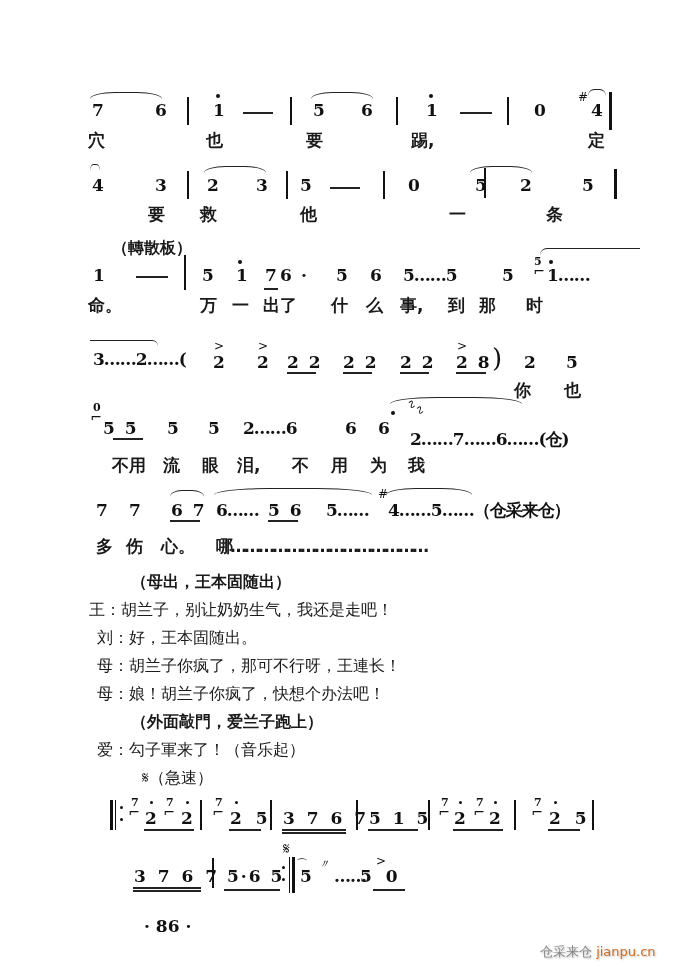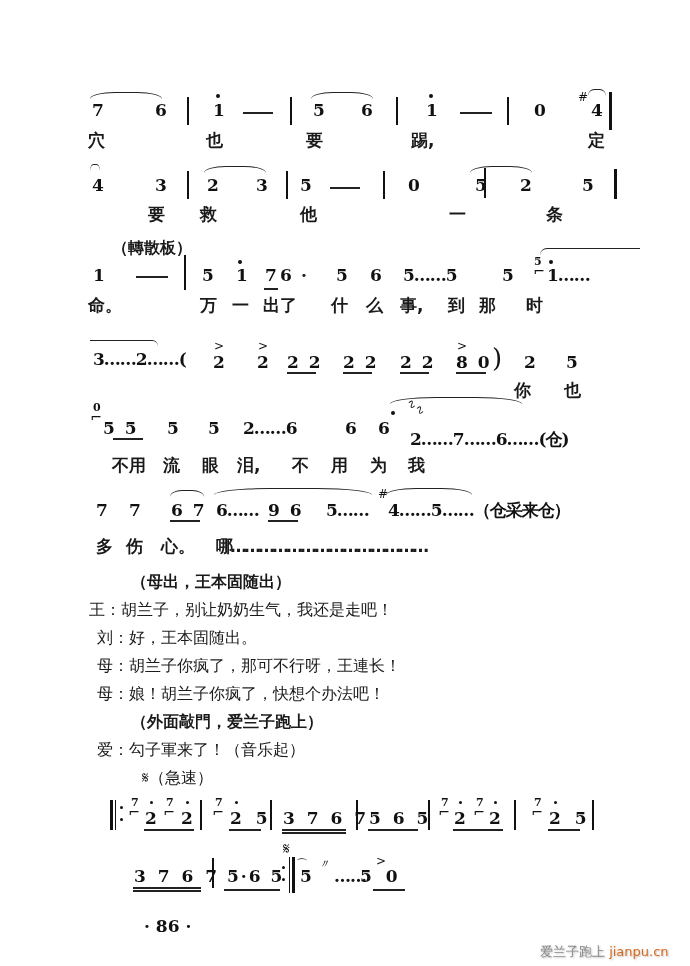--- a/index.html
+++ b/index.html
@@ -125,21 +125,21 @@
   <span class="abs num" style="left:213px;top:352px;">2</span>
   <span class="acc" style="left:258px;top:340px;">&gt;</span>
   <span class="abs num" style="left:257px;top:352px;">2</span>
   <span class="abs num" style="left:287px;top:352px;letter-spacing:2px;">2 2</span>
   <div class="ul" style="left:287px;top:372px;width:29px;"></div>
   <span class="abs num" style="left:343px;top:352px;letter-spacing:2px;">2 2</span>
   <div class="ul" style="left:343px;top:372px;width:29px;"></div>
   <span class="abs num" style="left:400px;top:352px;letter-spacing:2px;">2 2</span>
   <div class="ul" style="left:400px;top:372px;width:29px;"></div>
   <span class="acc" style="left:457px;top:340px;">&gt;</span>
-  <span class="abs num" style="left:456px;top:352px;letter-spacing:2px;">8 0</span>
+  <span class="abs num" style="left:456px;top:352px;letter-spacing:2px;">2 8</span>
   <div class="ul" style="left:456px;top:372px;width:30px;"></div>
   <span class="abs num" style="left:492px;top:348px;font-size:26px;font-weight:normal;">)</span>
   <span class="abs num" style="left:524px;top:352px;">2</span>
   <span class="abs num" style="left:566px;top:352px;">5</span>
 
   <span class="abs lyr" style="left:514px;top:380px;">你</span>
   <span class="abs lyr" style="left:564px;top:380px;">也</span>
 </div>
 
 <div>
@@ -168,21 +168,21 @@
 </div>
 
 <div>
   <span class="abs num" style="left:96px;top:500px;">7</span>
   <span class="abs num" style="left:129px;top:500px;">7</span>
   <div class="slur" style="left:170px;top:490px;width:34px;"></div>
   <span class="abs num" style="left:171px;top:500px;letter-spacing:2px;">6 7</span>
   <div class="ul" style="left:170px;top:520px;width:30px;"></div>
   <div class="slur" style="left:214px;top:488px;width:158px;"></div>
   <span class="abs num" style="left:216px;top:500px;letter-spacing:-1px;">6……</span>
-  <span class="abs num" style="left:268px;top:500px;letter-spacing:2px;">9 6</span>
+  <span class="abs num" style="left:268px;top:500px;letter-spacing:2px;">5 6</span>
   <div class="ul" style="left:268px;top:520px;width:30px;"></div>
   <span class="abs num" style="left:326px;top:500px;letter-spacing:-1px;">5……</span>
   <span class="acc" style="left:378px;top:488px;">#</span>
   <div class="slur" style="left:386px;top:488px;width:86px;"></div>
   <span class="abs num" style="left:388px;top:500px;letter-spacing:-1px;">4……5……（仓采来仓）</span>
 
   <span class="abs lyr" style="left:96px;top:536px;">多</span>
   <span class="abs lyr" style="left:126px;top:536px;">伤</span>
   <span class="abs lyr" style="left:161px;top:536px;">心。</span>
   <span class="abs lyr" style="left:216px;top:536px;letter-spacing:-3px;">哪……………………………………</span>
@@ -235,21 +235,21 @@
   <div class="dot" style="left:235px;top:801px;width:3px;height:3px;"></div>
   <span class="abs num" style="left:230px;top:808px;letter-spacing:4px;">2 5</span>
   <div class="ul" style="left:229px;top:829px;width:32px;"></div>
 
   <div class="bar" style="left:270px;top:800px;height:30px;"></div>
   <span class="abs num" style="left:283px;top:808px;letter-spacing:3px;">3 7 6 7</span>
   <div class="ul" style="left:282px;top:829px;width:64px;"></div>
   <div class="ul" style="left:282px;top:832px;width:64px;"></div>
 
   <div class="bar" style="left:356px;top:800px;height:30px;"></div>
-  <span class="abs num" style="left:369px;top:808px;letter-spacing:3px;">5 6 5</span>
+  <span class="abs num" style="left:369px;top:808px;letter-spacing:3px;">5 1 5</span>
   <div class="ul" style="left:368px;top:829px;width:50px;"></div>
 
   <div class="bar" style="left:428px;top:800px;height:30px;"></div>
   <span class="grace" style="left:441px;top:797px;">7</span>
   <span class="gmark" style="left:438px;top:805px;">⌐</span>
   <div class="dot" style="left:459px;top:801px;width:3px;height:3px;"></div>
   <span class="abs num" style="left:454px;top:808px;">2</span>
   <span class="grace" style="left:476px;top:797px;">7</span>
   <span class="gmark" style="left:473px;top:805px;">⌐</span>
   <div class="dot" style="left:494px;top:801px;width:3px;height:3px;"></div>
@@ -283,15 +283,15 @@
   <span class="gmark" style="left:318px;top:857px;font-size:12px;font-style:italic;">〃</span>
   <span class="abs num" style="left:334px;top:866px;letter-spacing:-1px;">……</span>
   <span class="acc" style="left:376px;top:855px;">&gt;</span>
   <span class="abs num" style="left:360px;top:866px;letter-spacing:4px;">5 0</span>
   <div class="ul" style="left:373px;top:889px;width:32px;"></div>
 </div>
 
 <span class="abs pn" style="left:144px;top:916px;">· 86 ·</span>
 
 <div class="wm" style="left:540px;top:943px;">
-  <span>爱兰子跑上</span>
+  <span>仓采来仓</span>
   <span class="en">jianpu.cn</span>
 </div>
 
 </body></html>

